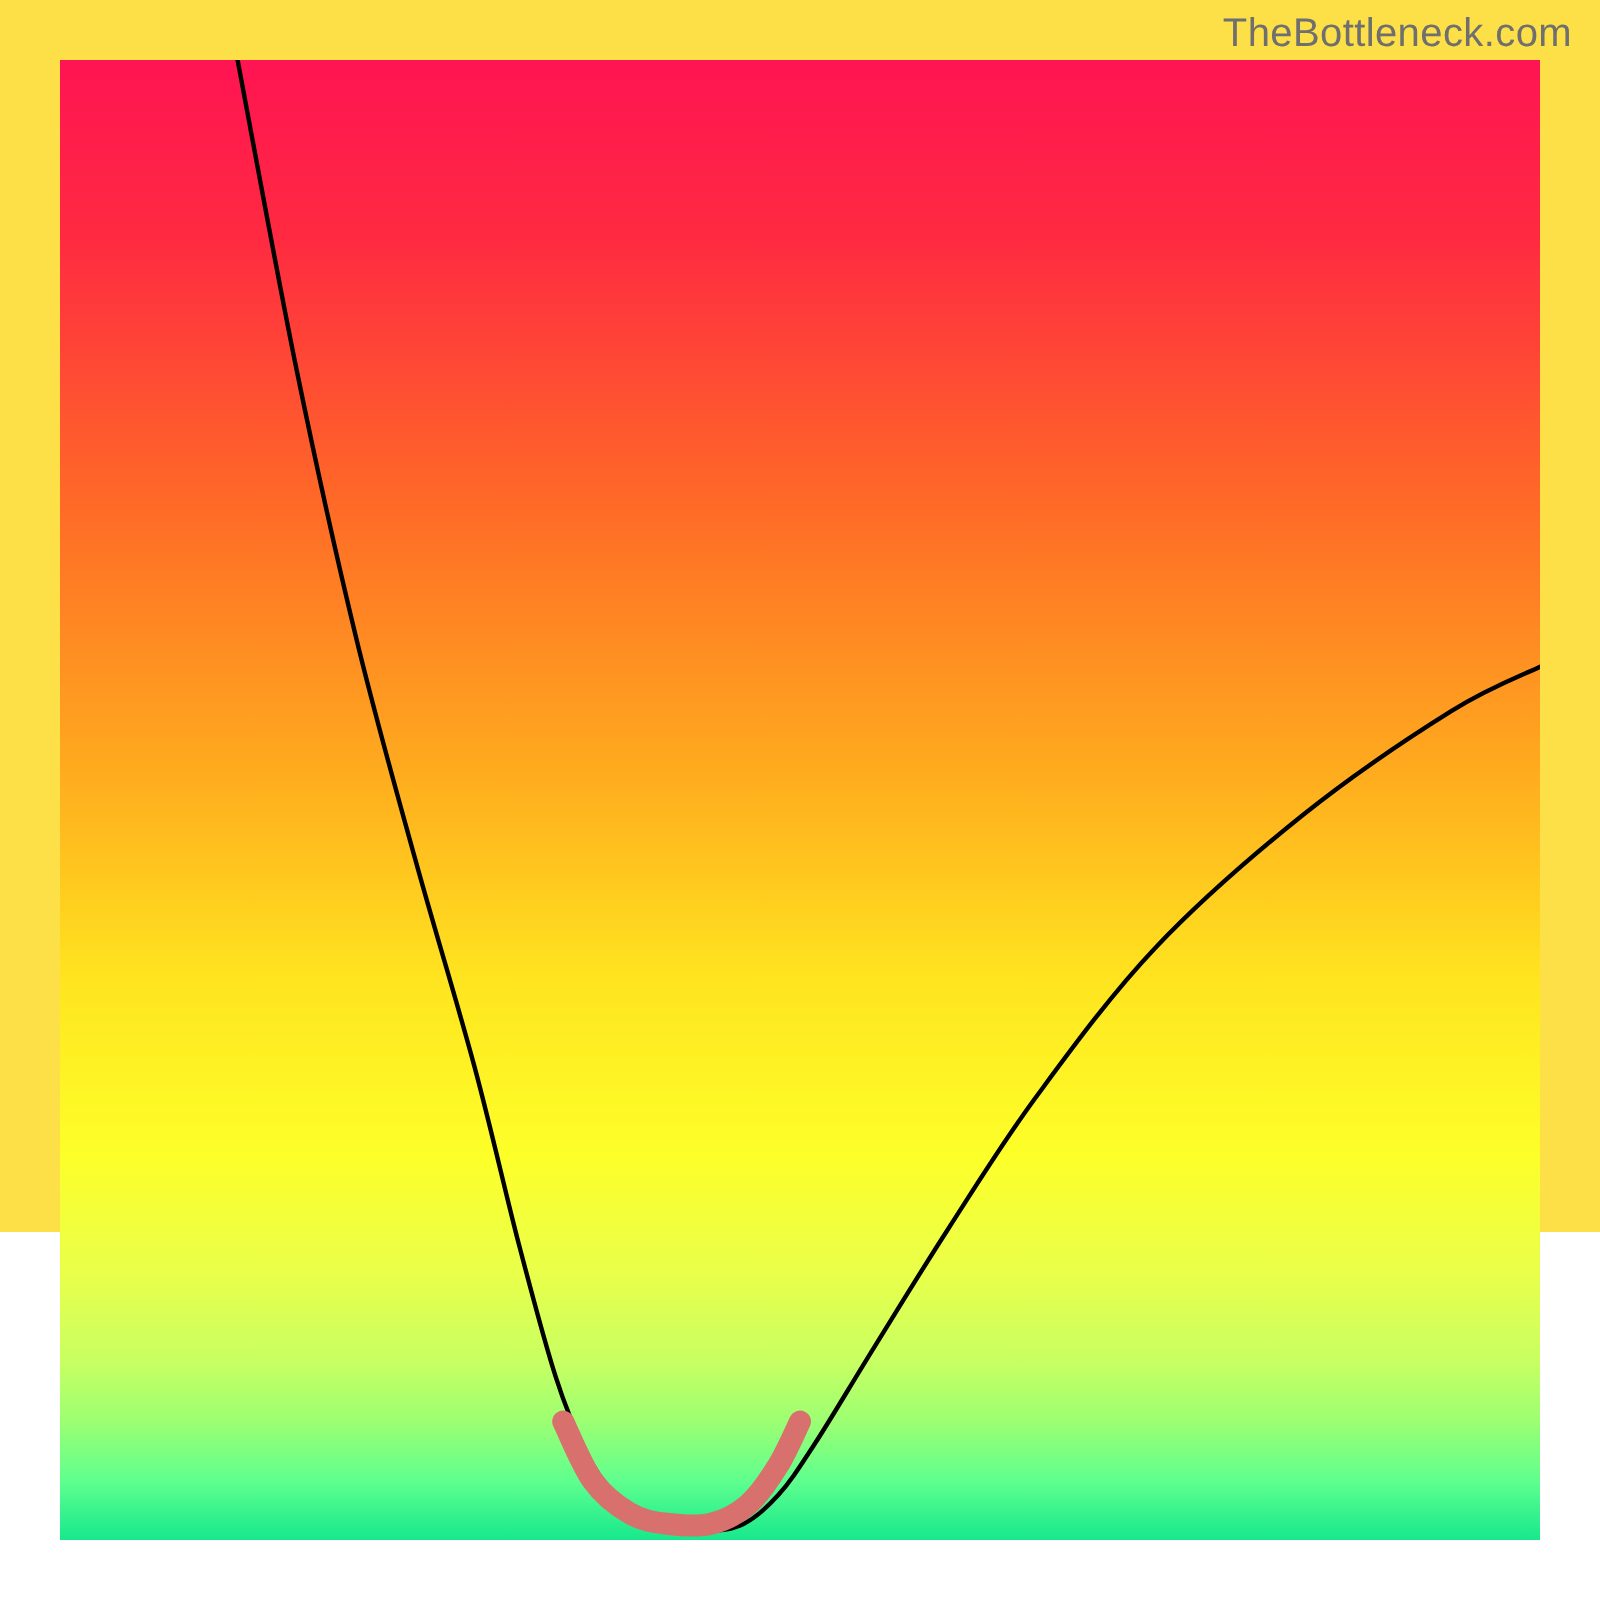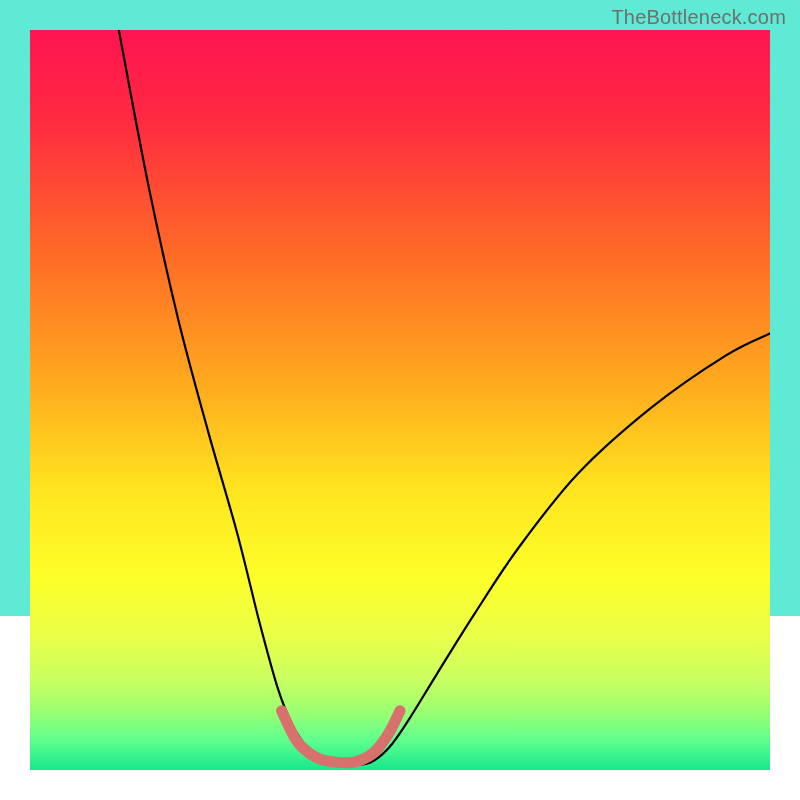--- a/index.html
+++ b/index.html
@@ -7,21 +7,21 @@
     padding: 0;
     width: 800px;
     height: 800px;
     overflow: hidden;
     font-family: Arial, Helvetica, sans-serif;
   }
   .stage {
     position: relative;
     width: 800px;
     height: 616px;
-    background: #5eead4;
+    background: #fde047;
   }
   .plot-area {
     position: absolute;
     left: 30px;
     top: 30px;
     width: 740px;
     height: 740px;
     overflow: hidden;
   }
   .gradient {

